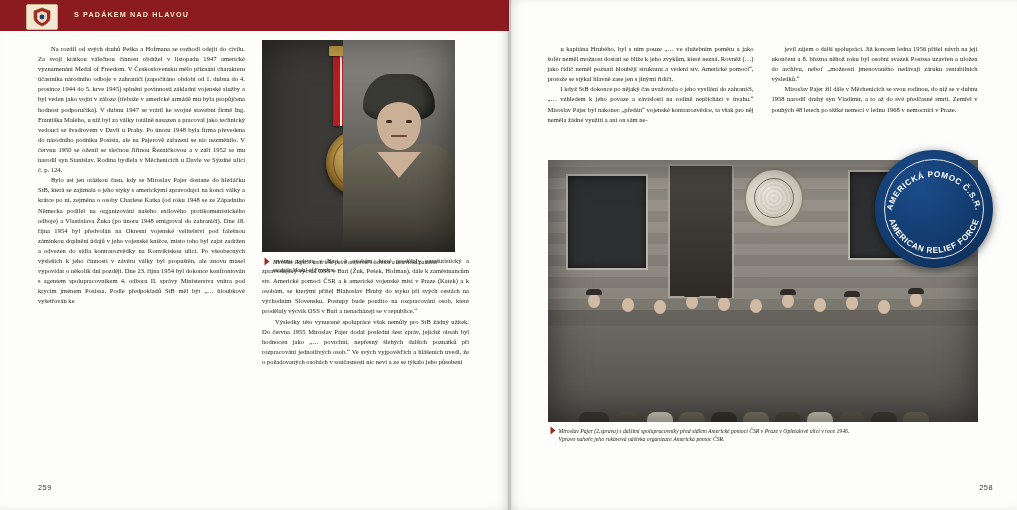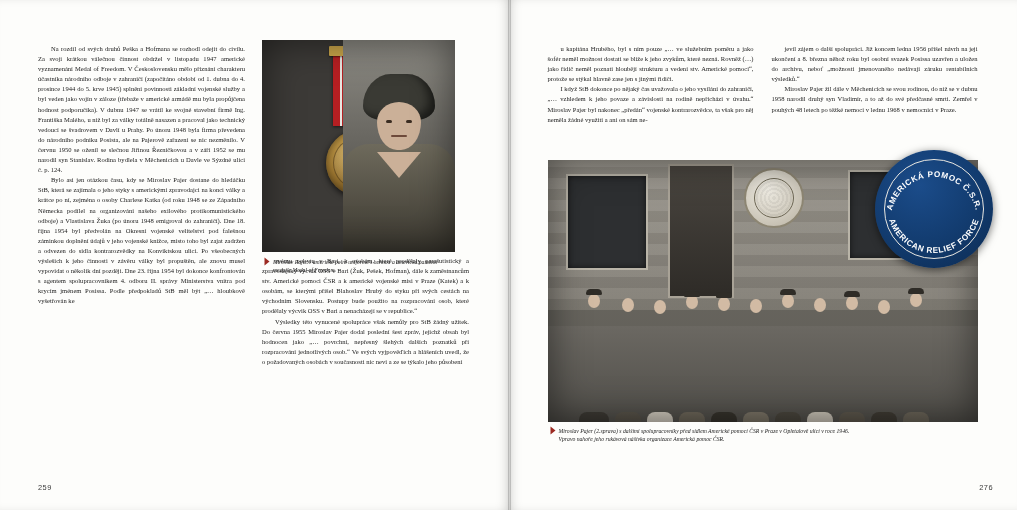--- a/index.html
+++ b/index.html
@@ -320,20 +320,31 @@
   }
 </style>
 </head>
 <body>
 
 <div id="page">
   <div class="spread">
 
     <div class="page-half page-left">
 
+      <div class="runhead runhead-left">
+        <div class="emblem">
+          <svg width="30" height="24" viewBox="0 0 30 24" aria-hidden="true">
+            <rect x="0" y="0" width="30" height="24" fill="#f1e7d2"></rect>
+            <path d="M15 3 L23 6 L23 13 C23 18 15 21 15 21 C15 21 7 18 7 13 L7 6 Z" fill="#b01f24" stroke="#7d5c22" stroke-width="0.8"></path>
+            <path d="M15 6 L20 8 L20 13 C20 16 15 18 15 18 C15 18 10 16 10 13 L10 8 Z" fill="#e8dcc0"></path>
+            <circle cx="15" cy="12" r="2.4" fill="#1b3f7a"></circle>
+          </svg>
+        </div>
+        <div class="runhead-text">S PADÁKEM NAD HLAVOU</div>
+      </div>
 
       <div class="col lcol-a">
         <p>Na rozdíl od svých druhů Peška a Hofmana se rozhodl odejít do civilu. Za svoji krátkou válečnou činnost obdržel v listopadu 1947 americké vyznamenání Medal of Freedom. V Československu mělo přiznání charakteru účastníka národního odboje v zahraničí (započítáno období od 1. dubna do 4. prosince 1944 do 5. krve 1945) splnění povinnosti základní vojenské služby a byl veden jako vojín v záloze (třebaže v americké armádě mu byla propůjčena hodnost podporučíka). V dubnu 1947 se vrátil ke svojné stavební firmě Ing. Františka Malého, u níž byl za války totálně nasazen a pracoval jako technický vedoucí se švadrovem v Davlí u Prahy. Po únoru 1948 byla firma převedena do národního podniku Posista, ale na Pajerově zařazení se nic nezměnilo. V červnu 1950 se oženil se slečnou Jiřinou Řezníčkovou a v září 1952 se mu narodil syn Stanislav. Rodina bydlela v Měchenicích u Davle ve Sýzdné ulici č. p. 124.</p>
         <p>Bylo asi jen otázkou času, kdy se Miroslav Pajer dostane do hledáčku StB, která se zajímala o jeho styky s americkými zpravodajci na konci války a krátce po ní, zejména o osoby Charlese Katka (od roku 1948 se ze Západního Německa podílel na organizování našeho exilového protikomunistického odboje) a Vlastislava Žuka (po únoru 1948 emigroval do zahraničí). Dne 18. října 1954 byl předvolán na Okresní vojenské velitelství pod falešnou záminkou doplnění údajů v jeho vojenské knížce, místo toho byl zajat zadržen a odvezen do sídla kontrarozvědky na Konviktskou ulici. Po všeobecných výsleších k jeho činnosti v závěru války byl propuštěn, ale znovu musel vypovídat o několik dní později. Dne 23. října 1954 byl dokonce konfrontován s agentem spolupracovníkem 4. odboru II. správy Ministerstva vnitra pod krycím jménem Posissa. Podle předpokladů StB měl být „… hloubkově vyšetřován ke</p>
       </div>
 
       <div class="photo photo-medal">
         <div class="medal-wrap">
           <div class="ribbon">
             <div class="ribbon-top"></div>
@@ -464,17 +475,17 @@
         </svg>
       </div>
 
       <div class="tri" style="left:40px; top:428px;"></div>
       <div class="caption" style="left:50px; top:427px; width:416px;">
         <span>Miroslav Pajer (2.sprava) s dalšími spolupracovníky před sídlem Americké pomoci ČSR v Praze v Opletalově ulici v roce 1946.</span>
         <br>
         <span>Vpravo nahoře jeho rukávová nášivka organizace Americká pomoc ČSR.</span>
       </div>
 
-      <div class="folio folio-right">276</div>
+      <div class="folio folio-right">258</div>
     </div>
   </div>
   <div class="gutter"></div>
 </div>
 
 </body></html>

